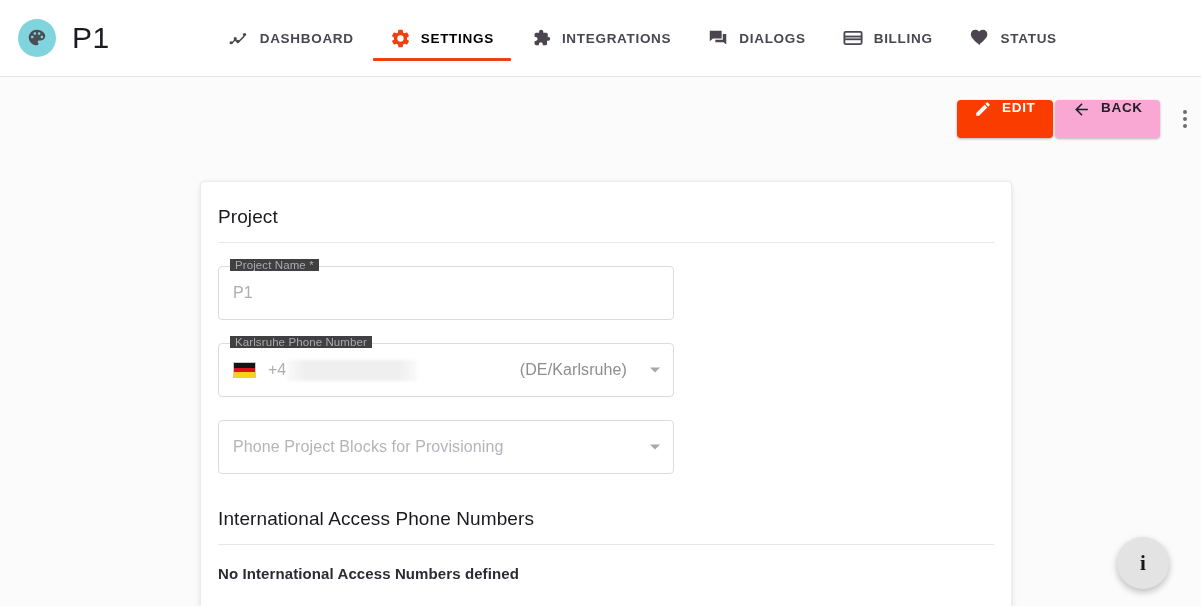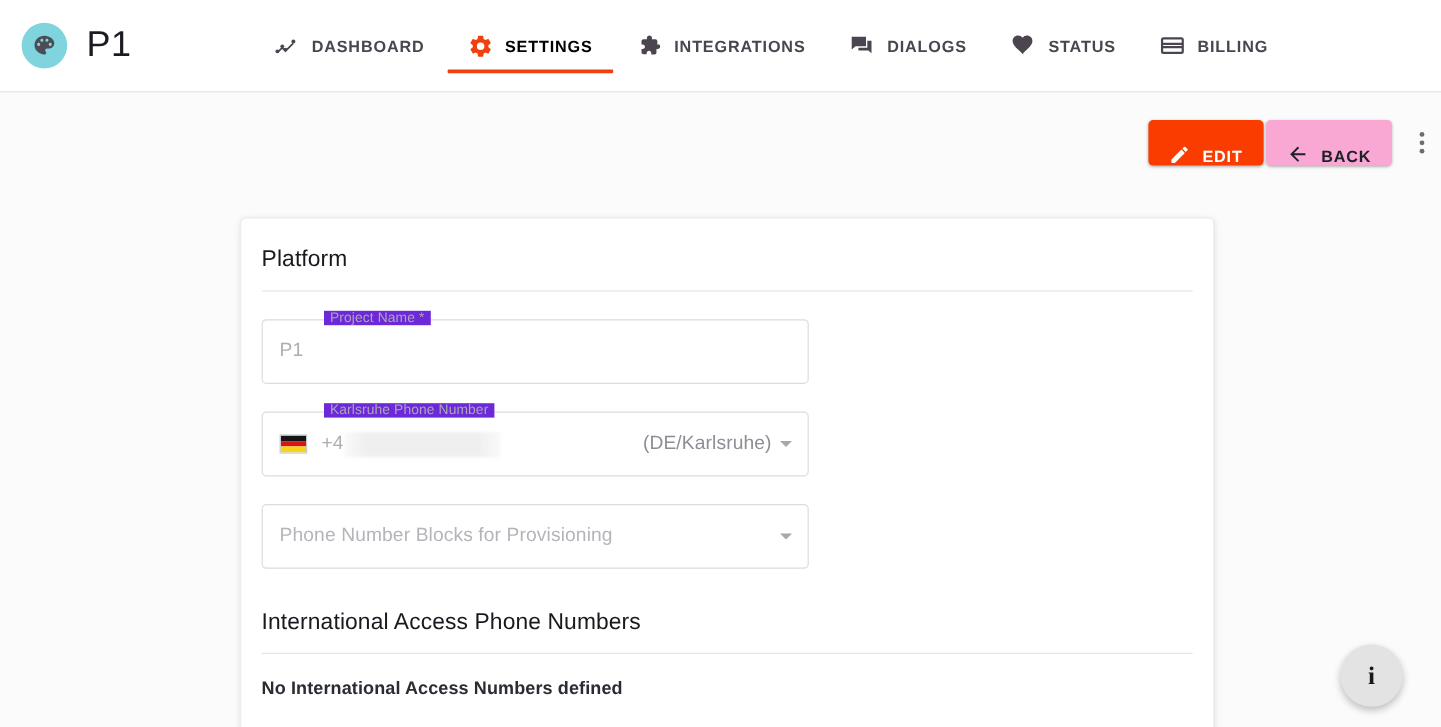--- a/index.html
+++ b/index.html
@@ -49,21 +49,21 @@
     content: ""; position: absolute; left: 1px; right: 1px; bottom: 16px;
     height: 3px; background: #f0400f; border-radius: 1px;
   }
 
   
   .actionbar {
     position: absolute; top: 77px; left: 0; width: 1201px; height: 84px;
   }
   .btn {
     position: absolute;
-    display: inline-flex; align-items: flex-end; gap: 10px;
+    display: inline-flex; align-items: flex-start; gap: 10px;
     height: 38px; padding: 0 17px;
     border: none; border-radius: 4px;
     font-size: 13.5px; font-weight: 700; letter-spacing: .7px;
     text-transform: uppercase; cursor: pointer;
     box-shadow: 0 1px 3px rgba(0,0,0,.18), 0 1px 2px rgba(0,0,0,.12);
     font-family: "Liberation Sans", sans-serif;
   }
   .btn-edit { left: 957px; top: 23px; background: #fa3c00; color: #ffffff; }
   .btn-back { left: 1055px; top: 23px; background: #f9a8d4; color: #1f1f27; }
   .kebab {
@@ -97,24 +97,23 @@
     width: 456px;
     height: 54px;
     margin-top: 23px;
     border: 1px solid #dcdce0;
     border-radius: 4px;
     display: flex; align-items: center;
     padding: 0 14px;
   }
   .field-legend {
     position: absolute; top: -8px; left: 11px;
-    background: #6d28d9; padding: 0 5px;
+    background: #404040; padding: 0 5px;
     font-size: 11.5px; color: #a9a9b0; letter-spacing: .1px;
     white-space: nowrap;
-    margin-left: 40px;
   }
   .field-value {
     font-size: 16px; color: #adadb4; letter-spacing: .1px;
   }
   .field-placeholder {
     font-size: 16px; color: #b4b4bb; letter-spacing: .1px;
   }
   .caret {
     position: absolute; right: 13px; top: 50%; transform: translateY(-50%);
     width: 0; height: 0;
@@ -133,21 +132,21 @@
   .flag .s2 { background: #d7141a; }
   .flag .s3 { background: #f7d417; }
   .phone-prefix { font-size: 16px; color: #adadb4; }
   .redaction {
     width: 130px; height: 21px;
     margin-left: 1px;
     background: linear-gradient(90deg, rgba(239,239,239,.35) 0%, #efefef 14%, #efefef 86%, rgba(239,239,239,.35) 100%);
     filter: blur(1.4px);
   }
   .field-right {
-    position: absolute; right: 30px;
+    position: absolute; right: 46px;
     font-size: 16px; color: #8d8d95; letter-spacing: .1px;
   }
 
   .empty-text {
     font-size: 15px; color: #2b2b33; margin-top: 20px; letter-spacing: .1px; font-weight: bold;
   }
   .block-gap { height: 30px; }
 
   
   .fab {
@@ -213,36 +212,36 @@
         <svg width="22" height="22" viewBox="0 0 24 24" fill="currentColor" aria-hidden="true">
           <path d="M3 4h13v8.5H6.5L3 15.6V4z"></path>
           <path d="M17.2 7.6H21V19l-2.9-2.5H9.1v-2.6h8.1V7.6z"></path>
         </svg>
       </span>
       <span class="nav-label">DIALOGS</span>
     </div>
 
     <div class="nav-item">
       <span class="nav-icon">
-        <svg width="22" height="22" viewBox="0 0 24 24" fill="currentColor" aria-hidden="true">
-          <path d="M12 20.3l-1.5-1.35C5.1 14.05 2 11.25 2 7.85 2 5.05 4.2 2.9 7 2.9c1.55 0 3.05.72 4 1.88A5.33 5.33 0 0 1 15 2.9c2.8 0 5 2.15 5 4.95 0 3.4-3.1 6.2-8.5 11.1L12 20.3z"></path>
-        </svg>
-      </span>
-      <span class="nav-label">STATUS</span>
-    </div>
-
-    <div class="nav-item">
-      <span class="nav-icon">
         <svg width="22" height="22" viewBox="0 0 24 24" fill="none" stroke="currentColor" stroke-width="2" aria-hidden="true">
           <rect x="2.6" y="5.4" width="18.8" height="13.2" rx="1.3"></rect>
           <line x1="2.6" y1="10.4" x2="21.4" y2="10.4"></line>
           <line x1="2.6" y1="13.4" x2="21.4" y2="13.4"></line>
         </svg>
       </span>
       <span class="nav-label">BILLING</span>
+    </div>
+
+    <div class="nav-item">
+      <span class="nav-icon">
+        <svg width="22" height="22" viewBox="0 0 24 24" fill="currentColor" aria-hidden="true">
+          <path d="M12 20.3l-1.5-1.35C5.1 14.05 2 11.25 2 7.85 2 5.05 4.2 2.9 7 2.9c1.55 0 3.05.72 4 1.88A5.33 5.33 0 0 1 15 2.9c2.8 0 5 2.15 5 4.95 0 3.4-3.1 6.2-8.5 11.1L12 20.3z"></path>
+        </svg>
+      </span>
+      <span class="nav-label">STATUS</span>
     </div>
 
   </nav>
 </div>
 
 <div class="actionbar">
 
   <button class="btn btn-edit">
     <span style="display:flex">
       <svg width="18" height="18" viewBox="0 0 24 24" fill="#ffffff" aria-hidden="true">
@@ -263,21 +262,21 @@
 
   <div class="kebab">
     <i></i>
     <i></i>
     <i></i>
   </div>
 </div>
 
 <div class="card">
 
-  <div class="section-title">Platform</div>
+  <div class="section-title">Project</div>
   <div class="divider"></div>
 
   <div class="field">
     <span class="field-legend">Project Name *</span>
     <span class="field-value">P1</span>
   </div>
 
   <div class="field">
     <span class="field-legend">Karlsruhe Phone Number</span>
     <span class="flag">
@@ -285,21 +284,21 @@
         <span class="s2"></span>
         <span class="s3"></span>
     </span>
     <span class="phone-prefix">+4</span>
     <span class="redaction"></span>
     <span class="field-right">(DE/Karlsruhe)</span>
     <span class="caret"></span>
   </div>
 
   <div class="field">
-    <span class="field-placeholder">Phone Number Blocks for Provisioning</span>
+    <span class="field-placeholder">Phone Project Blocks for Provisioning</span>
     <span class="caret"></span>
   </div>
 
   <div class="block-gap"></div>
 
   <div class="section-title">International Access Phone Numbers</div>
   <div class="divider"></div>
   <div class="empty-text">No International Access Numbers defined</div>
 
 </div>

